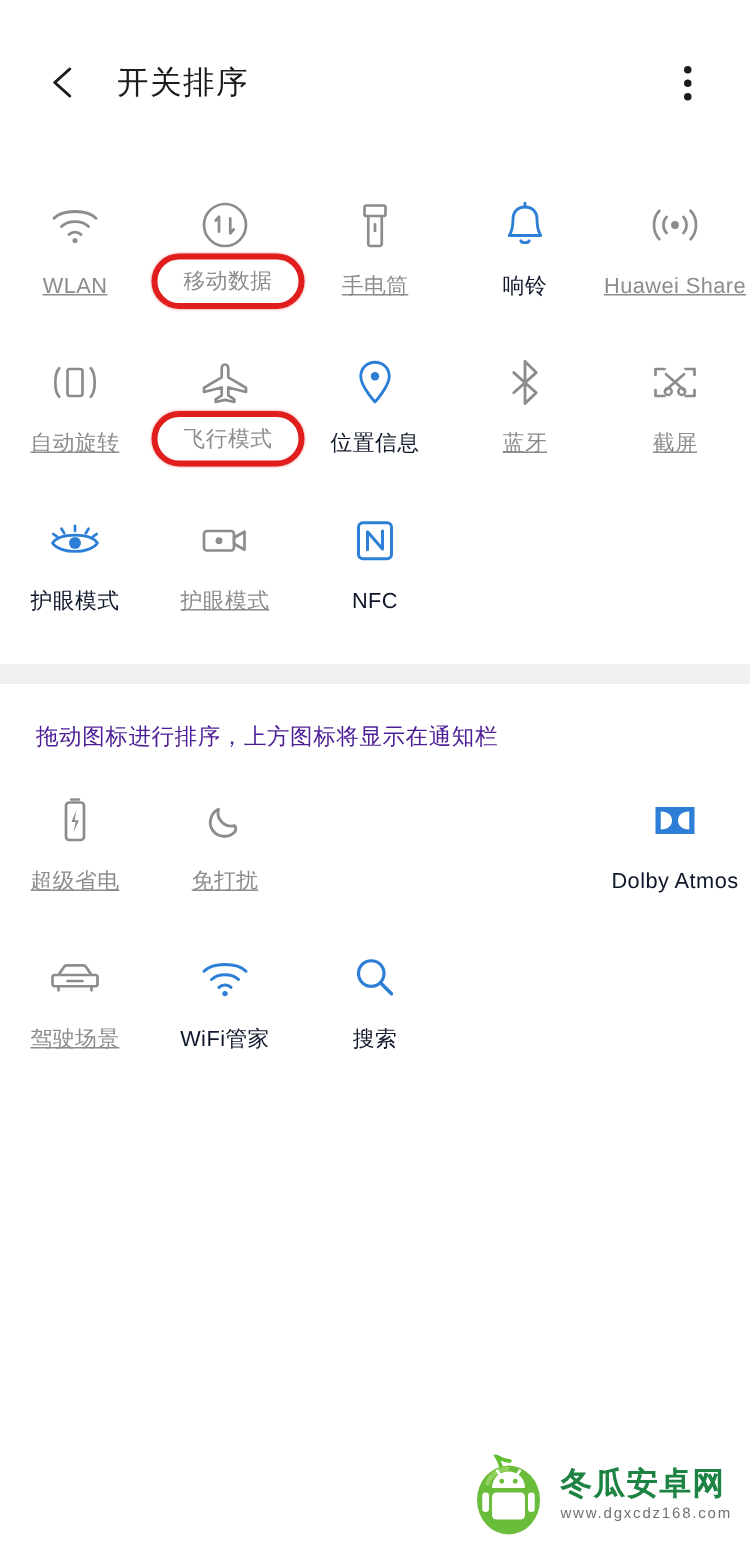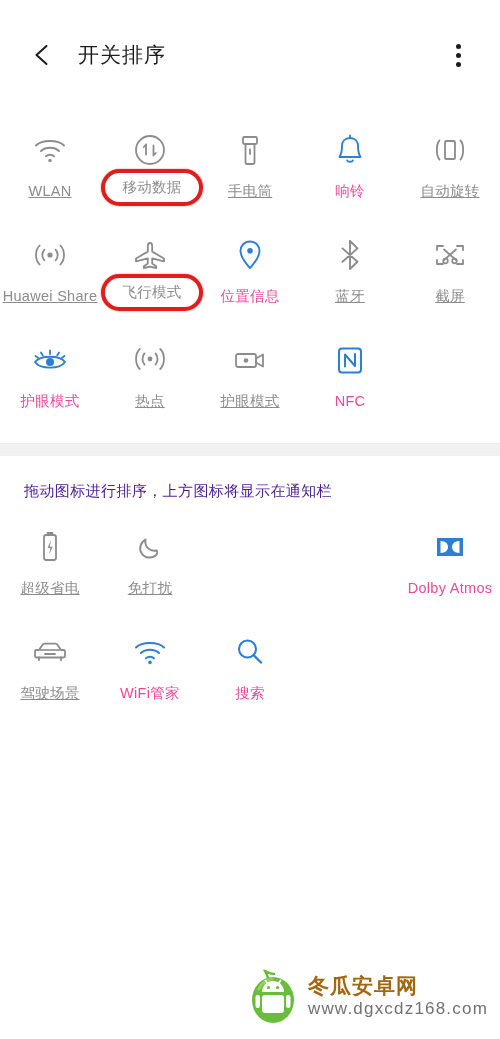--- a/index.html
+++ b/index.html
@@ -87,21 +87,21 @@
     justify-content: center;
     margin-bottom: 14px;
   }
   .cell .lb {
     font-size: 14.5px;
     line-height: 1;
     white-space: nowrap;
     letter-spacing: 0.3px;
   }
   .lb.gray  { color: #8c8c8c; text-decoration: underline; }
-  .lb.blue  { color: #ec4899; }
+  .lb.blue  { color: #0f172a; }
   .svg-gray { stroke: #8c8c8c; fill: none; }
   .svg-blue { stroke: #2c7ed6; fill: none; }
 
   
   .hl {
     position: absolute;
     border: 4px solid #e01e1e;
     border-radius: 19px;
     background: #ffffff;
     box-sizing: border-box;
@@ -142,26 +142,26 @@
     bottom: 14px;
     display: flex;
     align-items: center;
     gap: 8px;
     opacity: 0.97;
   }
   .wm-text { display: flex; flex-direction: column; align-items: flex-start; }
   .wm-title {
     font-size: 21px;
     font-weight: bold;
-    color: #a16207;
+    color: #15803d;
     letter-spacing: 1px;
     line-height: 1.05;
   }
   .wm-url {
-    font-size: 17px;
+    font-size: 10px;
     color: #6d6d6d;
     letter-spacing: 1.2px;
     margin-top: 2px;
   }
 </style>
 </head>
 <body>
 
 <div class="header">
   <div class="back-btn">
@@ -221,43 +221,43 @@
         <path d="M15 2.5 L15 5" class="svg-blue" stroke-width="1.9" stroke-linecap="round"></path>
         <path d="M12.2 27.5 C12.8 29.2 17.2 29.2 17.8 27.5" class="svg-blue" stroke-width="1.9" stroke-linecap="round"></path>
       </svg>
     </div>
     <div class="lb blue">响铃</div>
   </div>
 
   <div class="cell">
     <div class="ic">
       <svg width="36" height="30" viewBox="0 0 36 30">
-        <rect x="13" y="6" width="10" height="18" rx="1.6" class="svg-gray" stroke-width="1.8"></rect>
-        <path d="M7.5 5.5 C4 9 4 21 7.5 24.5" class="svg-gray" stroke-width="1.8" stroke-linecap="round"></path>
-        <path d="M28.5 5.5 C32 9 32 21 28.5 24.5" class="svg-gray" stroke-width="1.8" stroke-linecap="round"></path>
-      </svg>
-    </div>
-    <div class="lb gray">自动旋转</div>
-  </div>
-
-  <div class="cell">
-    <div class="ic">
-      <svg width="36" height="30" viewBox="0 0 36 30">
         <circle cx="18" cy="15" r="2.6" fill="#8c8c8c" stroke="none"></circle>
         <path d="M12.4 9.6 C9.6 12.5 9.6 17.5 12.4 20.4" class="svg-gray" stroke-width="1.8" stroke-linecap="round"></path>
         <path d="M23.6 9.6 C26.4 12.5 26.4 17.5 23.6 20.4" class="svg-gray" stroke-width="1.8" stroke-linecap="round"></path>
         <path d="M7.6 5.5 C2.8 10.5 2.8 19.5 7.6 24.5" class="svg-gray" stroke-width="1.8" stroke-linecap="round"></path>
         <path d="M28.4 5.5 C33.2 10.5 33.2 19.5 28.4 24.5" class="svg-gray" stroke-width="1.8" stroke-linecap="round"></path>
       </svg>
     </div>
     <div class="lb gray">Huawei Share</div>
   </div>
 
   <div class="cell">
     <div class="ic">
+      <svg width="36" height="30" viewBox="0 0 36 30">
+        <rect x="13" y="6" width="10" height="18" rx="1.6" class="svg-gray" stroke-width="1.8"></rect>
+        <path d="M7.5 5.5 C4 9 4 21 7.5 24.5" class="svg-gray" stroke-width="1.8" stroke-linecap="round"></path>
+        <path d="M28.5 5.5 C32 9 32 21 28.5 24.5" class="svg-gray" stroke-width="1.8" stroke-linecap="round"></path>
+      </svg>
+    </div>
+    <div class="lb gray">自动旋转</div>
+  </div>
+
+  <div class="cell">
+    <div class="ic">
       <svg width="36" height="32" viewBox="0 0 36 32">
         <path d="M18 4 C16.5 4 15.8 5.3 15.8 7.2 L15.8 12.6 L4 19.5 L4 22.3 L15.8 19.3 L15.8 24.6 L11.8 27.2 L11.8 29 L18 27.6 L24.2 29 L24.2 27.2 L20.2 24.6 L20.2 19.3 L32 22.3 L32 19.5 L20.2 12.6 L20.2 7.2 C20.2 5.3 19.5 4 18 4 Z" class="svg-gray" stroke-width="1.8" stroke-linejoin="round"></path>
       </svg>
     </div>
     <div class="lb gray">飞行模式</div>
   </div>
 
   <div class="cell">
     <div class="ic">
       <svg width="28" height="34" viewBox="0 0 28 34">
@@ -293,32 +293,20 @@
     <div class="ic">
       <svg width="40" height="30" viewBox="0 0 40 30">
         <path d="M5 17 C10 10 30 10 35 17 C30 24.5 10 24.5 5 17 Z" class="svg-blue" stroke-width="1.9" stroke-linejoin="round"></path>
         <circle cx="20" cy="17" r="4" fill="#2c7ed6" stroke="none"></circle>
         <path d="M20 5.5 L20 9 M11 7.5 L12.8 10.5 M29 7.5 L27.2 10.5 M5.5 11 L8 12.8 M34.5 11 L32 12.8" class="svg-blue" stroke-width="1.8" stroke-linecap="round"></path>
       </svg>
     </div>
     <div class="lb blue">护眼模式</div>
   </div>
 
-  <div class="cell">
-    <div class="ic">
-      <svg width="34" height="30" viewBox="0 0 34 30">
-        <circle cx="17" cy="14" r="2.4" fill="#8c8c8c" stroke="none"></circle>
-        <path d="M11.5 19.5 C8.8 16.8 8.8 11.2 11.5 8.5" class="svg-gray" stroke-width="1.8" stroke-linecap="round"></path>
-        <path d="M22.5 19.5 C25.2 16.8 25.2 11.2 22.5 8.5" class="svg-gray" stroke-width="1.8" stroke-linecap="round"></path>
-        <path d="M6.8 24 C1.8 19.2 1.8 8.8 6.8 4" class="svg-gray" stroke-width="1.8" stroke-linecap="round"></path>
-        <path d="M27.2 24 C32.2 19.2 32.2 8.8 27.2 4" class="svg-gray" stroke-width="1.8" stroke-linecap="round"></path>
-      </svg>
-    </div>
-    <div class="lb gray">热点</div>
-  </div>
 
   <div class="cell">
     <div class="ic">
       <svg width="38" height="26" viewBox="0 0 38 26">
         <rect x="5" y="7" width="20" height="13" rx="2" class="svg-gray" stroke-width="1.8"></rect>
         <path d="M25 11.5 L32 7.5 L32 19.5 L25 15.5 Z" class="svg-gray" stroke-width="1.8" stroke-linejoin="round"></path>
         <circle cx="15" cy="13.5" r="2.3" fill="#8c8c8c" stroke="none"></circle>
       </svg>
     </div>
     <div class="lb gray">护眼模式</div>

